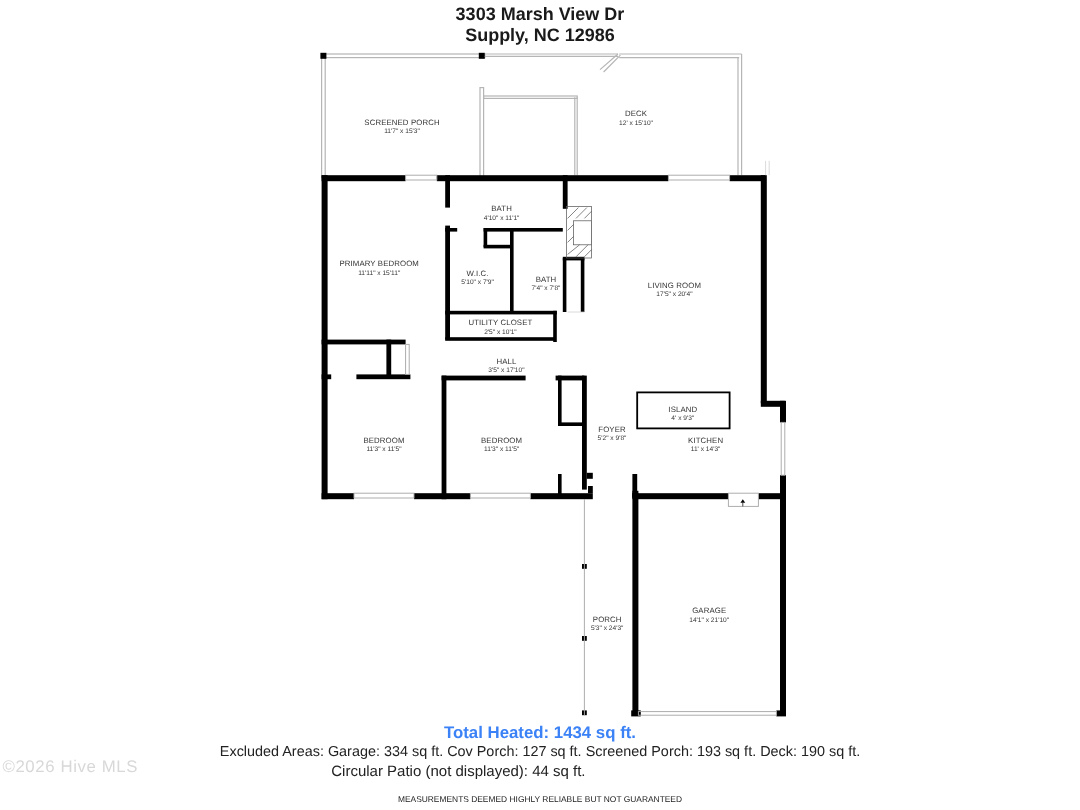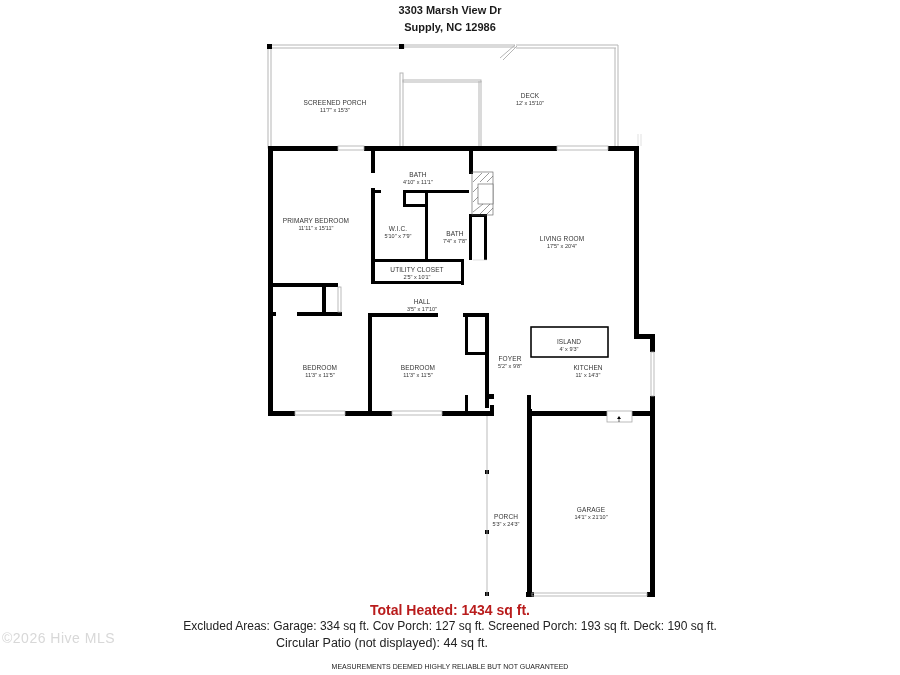--- a/index.html
+++ b/index.html
@@ -1,28 +1,28 @@
 <!DOCTYPE html>
 <html><head>
 <meta charset="utf-8">
 <style>
   html, body { margin: 0; padding: 0; background: #ffffff; }
   body { width: 900px; height: 675px; position: relative; overflow: hidden;
          font-family: "Liberation Sans", sans-serif; color: #111; }
   .title { position: absolute; left: 0; width: 900px; text-align: center;
-           font-weight: bold; font-size: 11px; color: #1a1a1a; }
+           font-weight: bold; font-size: 15px; color: #1a1a1a; }
   #title1 { top: 4px; }
   #title2 { top: 21px; }
   svg.plan { position: absolute; left: 0; top: 0; }
   .room { position: absolute; text-align: center; transform: translate(-50%, -50%);
           white-space: nowrap; color: #333; }
   .room .rname { font-size: 6.5px; letter-spacing: 0.1px; display: block; }
   .room .rdim { font-size: 5.5px; display: block; margin-top: 1px; }
   .total { position: absolute; top: 602px; left: 0; width: 900px; text-align: center;
-           font-weight: bold; font-size: 14px; color: #b91c1c; }
+           font-weight: bold; font-size: 14px; color: #3b82f6; }
   .excluded { position: absolute; top: 619px; left: 0; width: 900px; text-align: center;
               font-size: 12px; color: #222; }
   .patio { position: absolute; top: 636px; left: 0; width: 764px; text-align: center;
            font-size: 12.5px; color: #222; }
   .disclaimer { position: absolute; top: 663px; left: 0; width: 900px; text-align: center;
                 font-size: 7px; color: #222; }
   .watermark { position: absolute; top: 630px; left: 2px; font-size: 14px;
                color: #d8d8d8; letter-spacing: 0.5px; }
 </style>
 </head>

